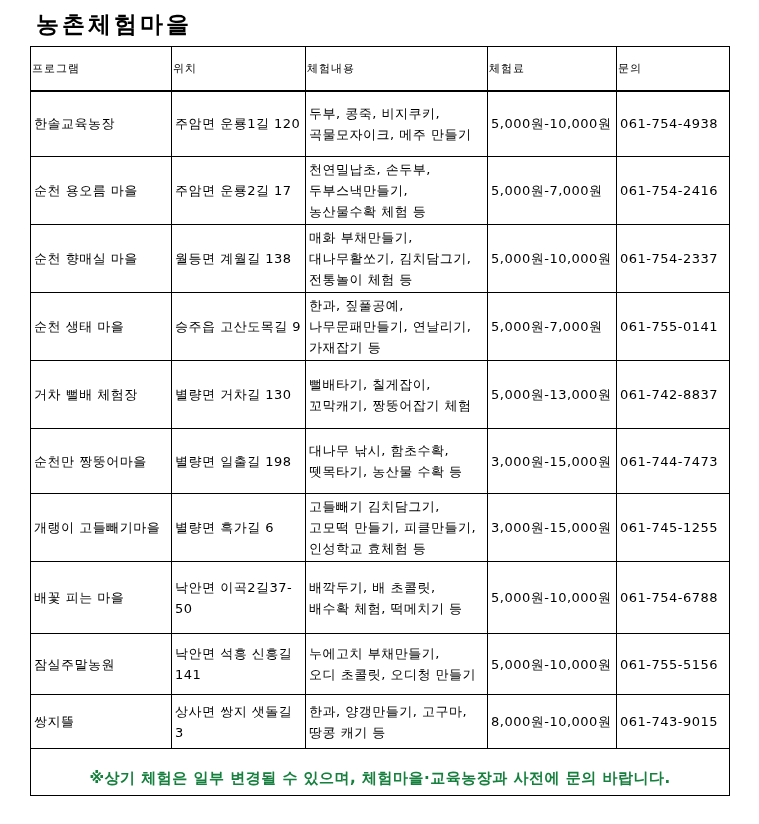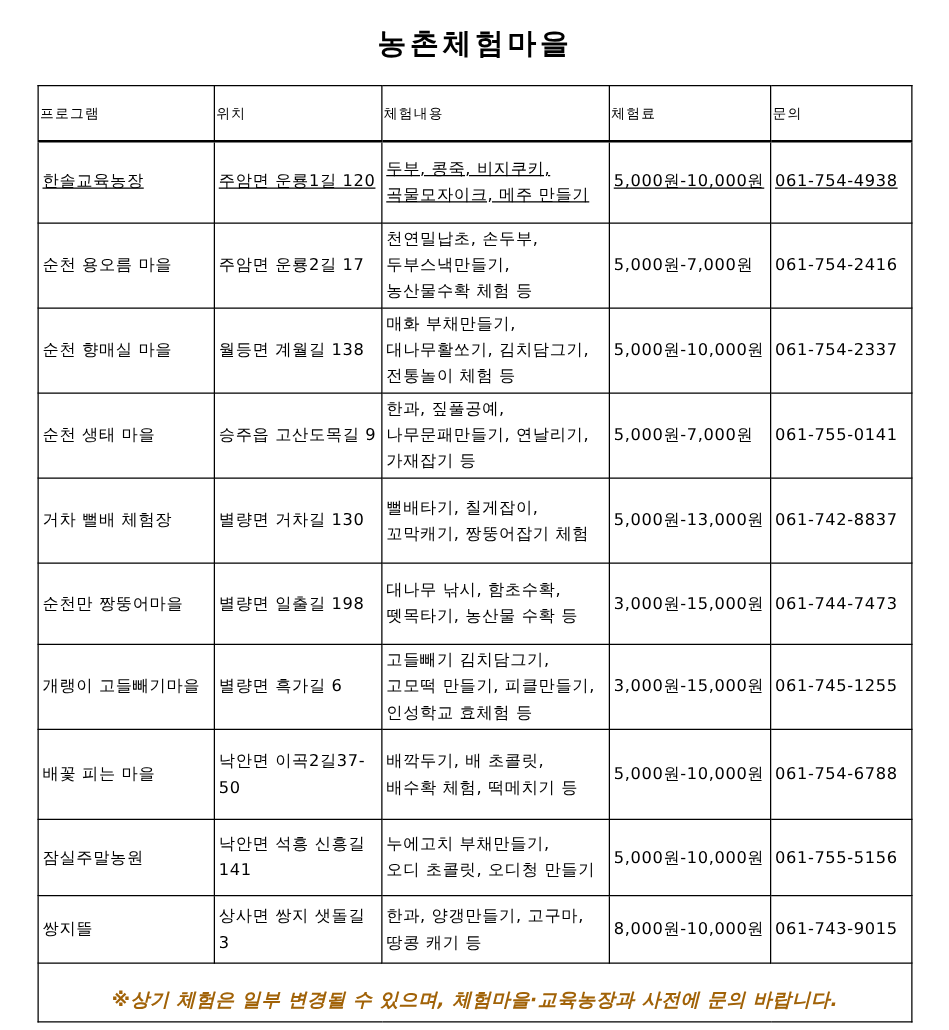--- a/index.html
+++ b/index.html
@@ -14,25 +14,24 @@
   .page {
     width: 759px;
     height: 824px;
     padding: 3px 30px 0 30px;
     overflow: hidden;
   }
   .page-title {
     font-size: 23px;
     font-weight: bold;
     letter-spacing: 3px;
-    margin: 16px;
+    margin: 5px;
     padding: 2px 0 0 1px;
     height: 33px;
     line-height: 28px;
-    text-align: center;
   }
   table.exp-table {
     border-collapse: collapse;
     table-layout: fixed;
     width: 699px;
     font-size: 13px;
   }
   .exp-table th, .exp-table td {
     border: 1px solid #000000;
     overflow: hidden;
@@ -51,41 +50,40 @@
     line-height: 21px;
     padding: 2px 3px;
     letter-spacing: 0.5px;
   }
   td.cell-program  { padding-left: 10px; }
   td.cell-location { padding-left: 5px; }
   td.cell-content  { padding-left: 6px; white-space: pre-line; }
   td.cell-fee      { padding: 0 2px; }
   td.cell-phone    { text-align: left; padding: 0 1px; letter-spacing: 0; }
   
-  tbody tr:nth-child(1)  { height: 66px; text-decoration: underline; }
+  tbody tr:nth-child(1)  { height: 66px; }
   tbody tr:nth-child(2)  { height: 67px; }
   tbody tr:nth-child(3)  { height: 68px; }
   tbody tr:nth-child(4)  { height: 64px; }
   tbody tr:nth-child(5)  { height: 68px; }
   tbody tr:nth-child(6)  { height: 65px; margin-top: 18px; }
   tbody tr:nth-child(7)  { height: 68px; }
   tbody tr:nth-child(8)  { height: 72px; }
   tbody tr:nth-child(9)  { height: 61px; }
   tbody tr:nth-child(10) { height: 54px; }
   tbody tr:nth-child(11) { height: 45px; padding-left: 33px; }
   .exp-table tfoot td {
     height: 47px;
     text-align: center;
     vertical-align: bottom;
     padding: 0 2px 7px 2px;
-    color: #a16207;
+    color: #15803d;
     font-weight: bold;
     font-size: 15px;
     letter-spacing: 0.5px;
-    font-style: italic;
   }
 </style>
 </head>
 <body>
 
 <div class="page">
 
   <h1 class="page-title">농촌체험마을</h1>
 
   <table class="exp-table">

